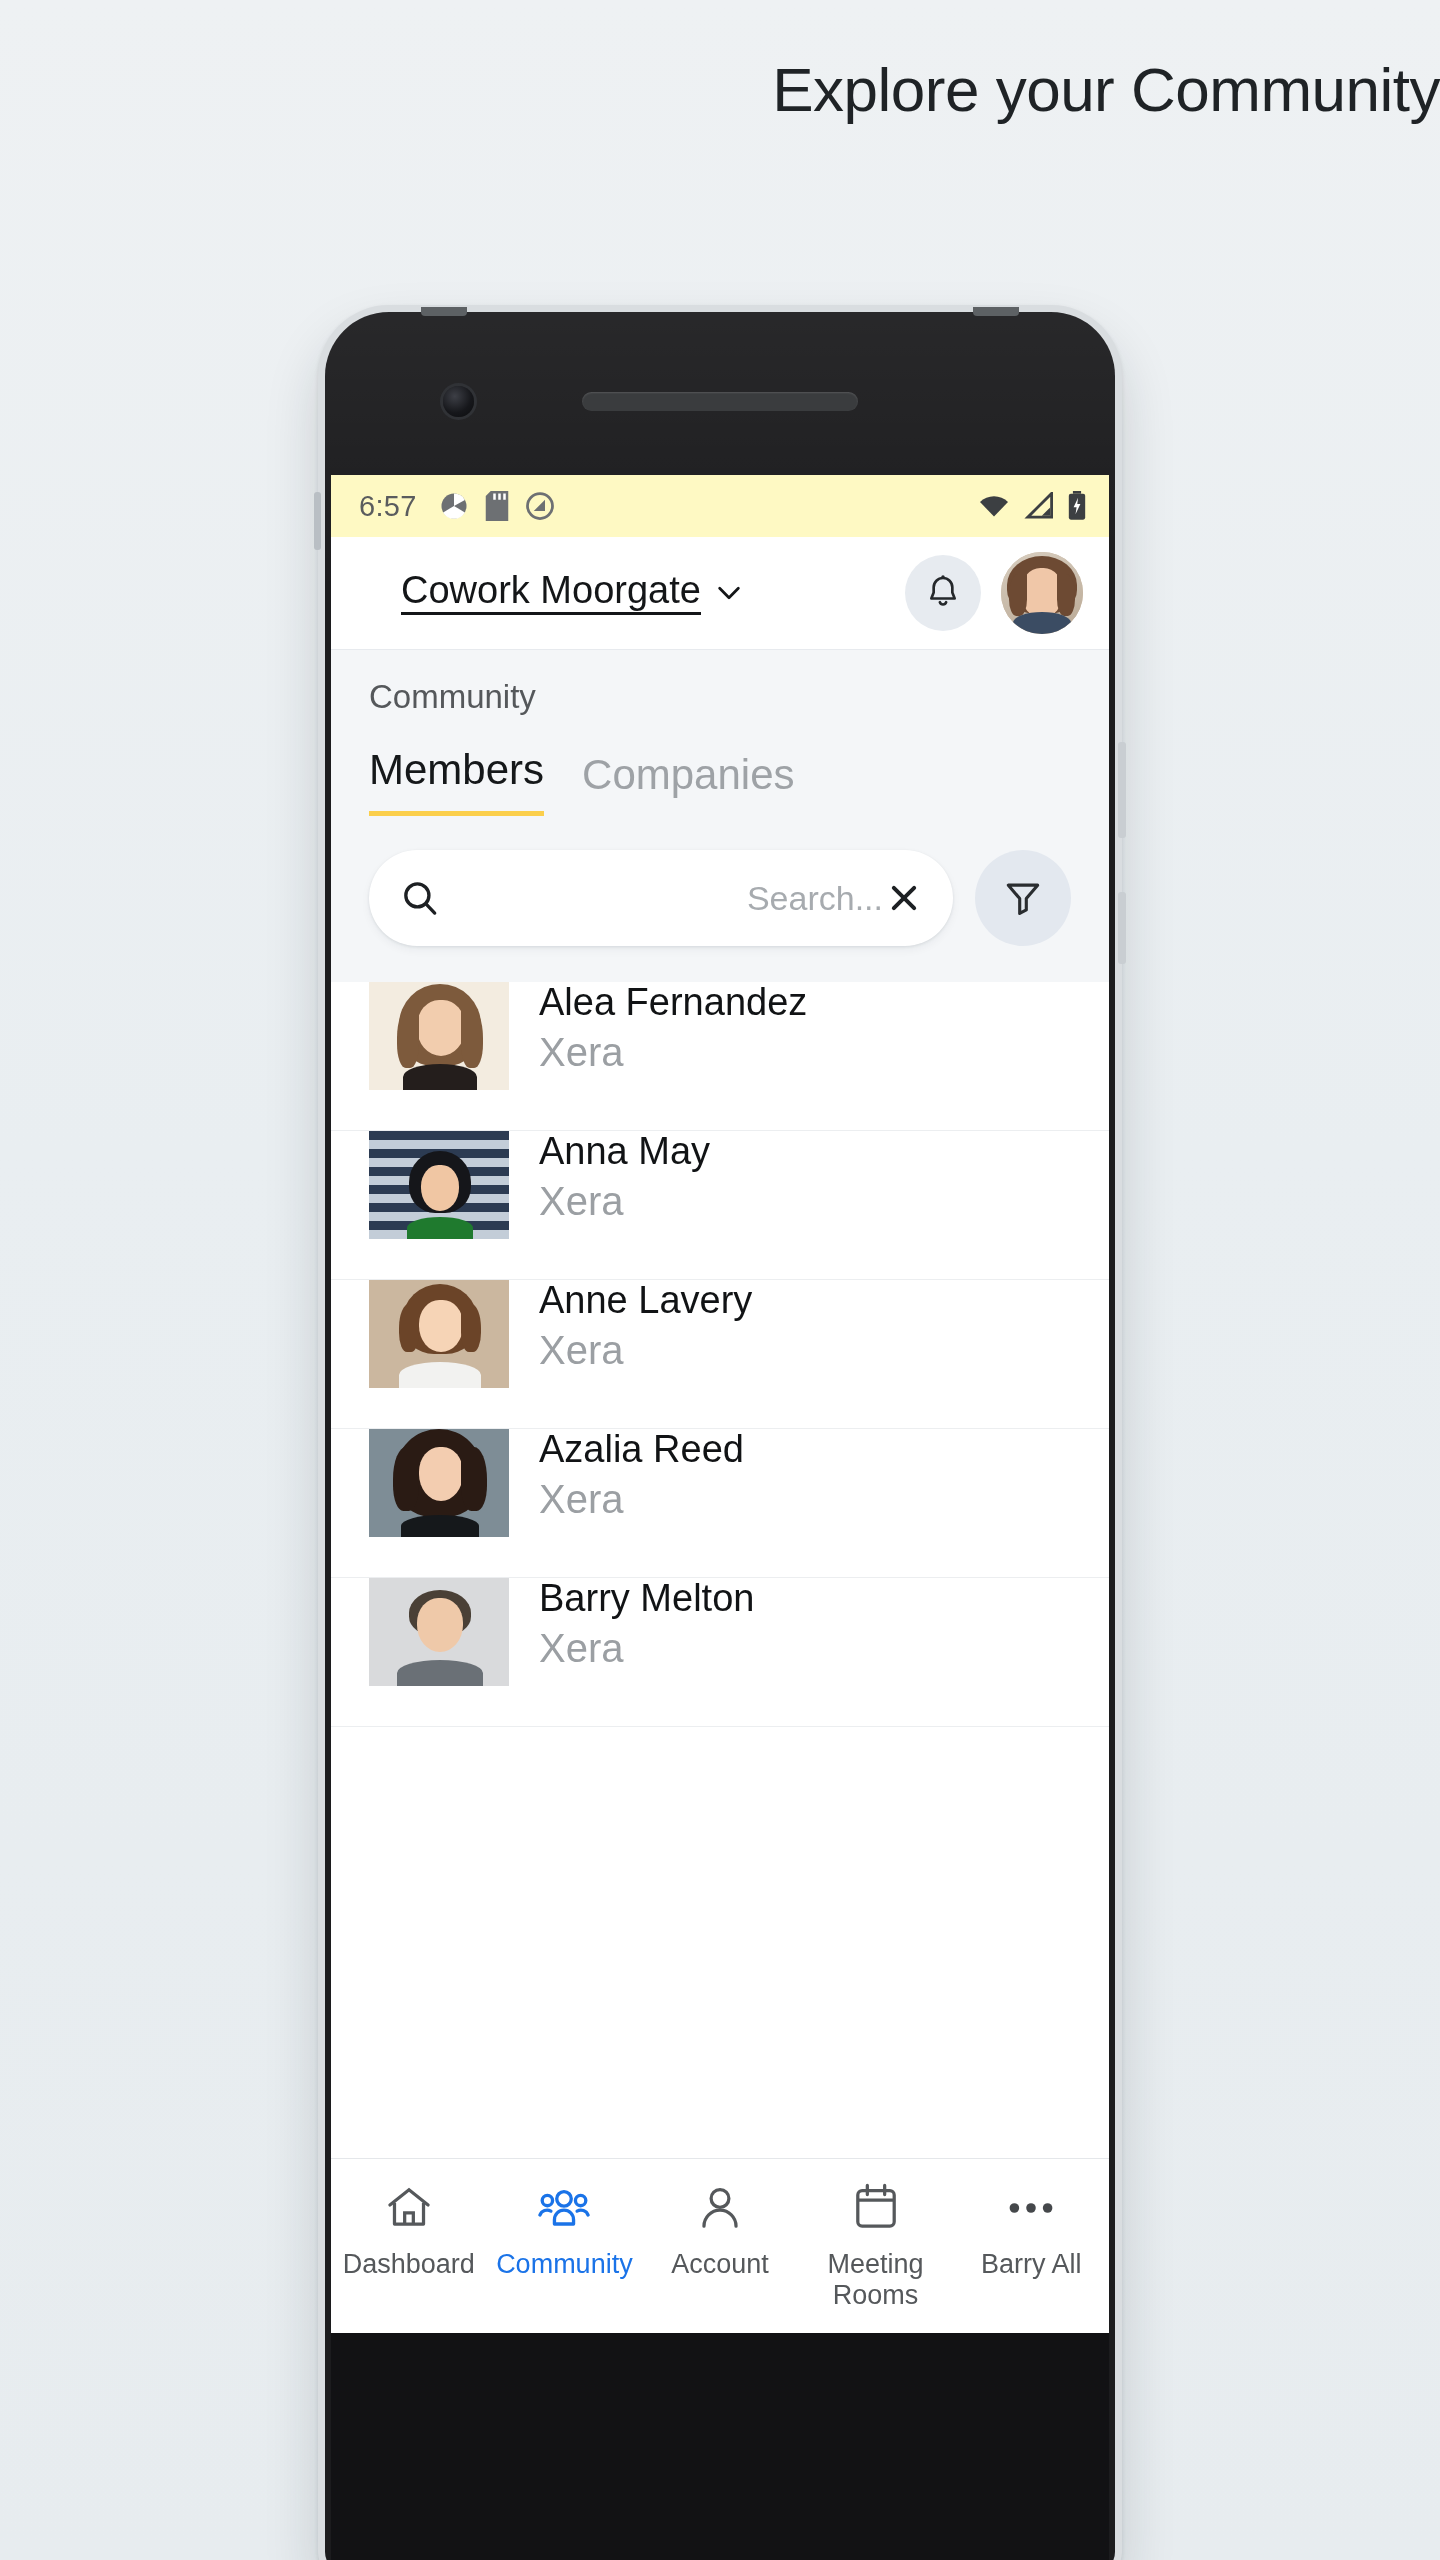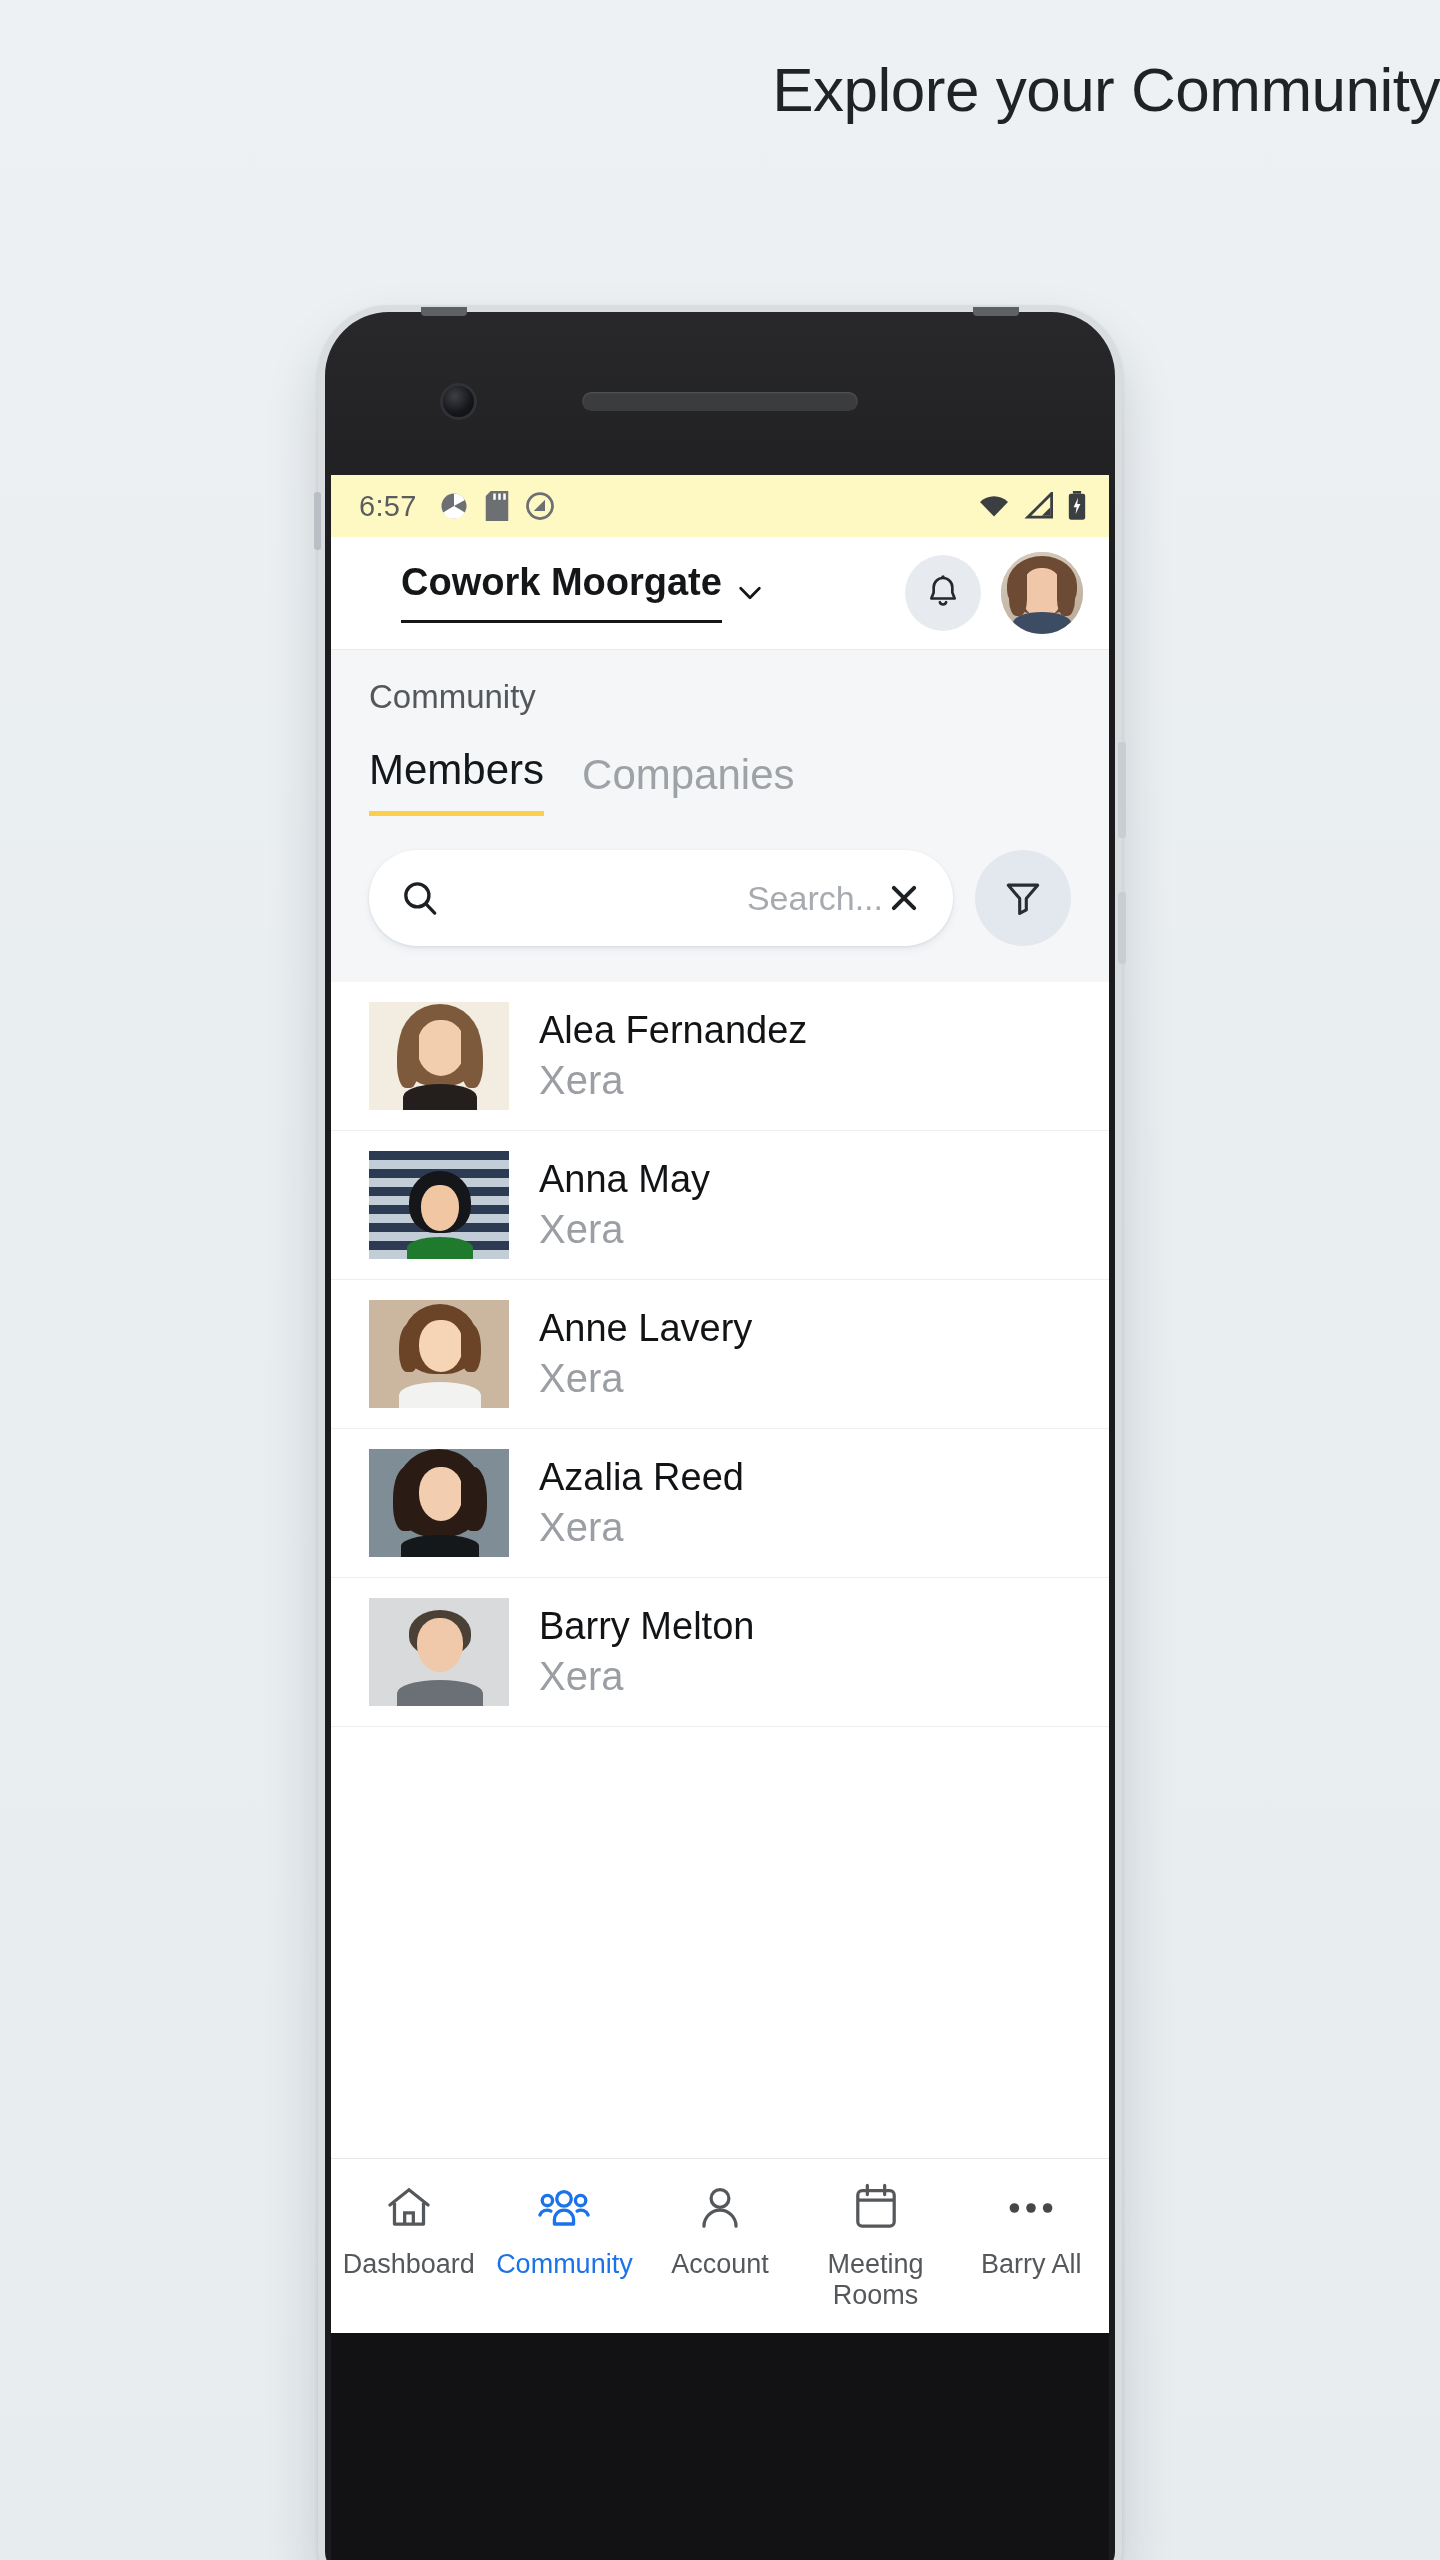--- a/index.html
+++ b/index.html
@@ -119,23 +119,23 @@
   }
   .venue {
     display:flex;
     align-items:center;
     gap:12px;
     margin-left:70px;
   }
   .venue-name {
     font-size:38px;
     color:#141618;
-    font-weight:700;
+    font-weight:400;
     border-bottom:3px solid #141618;
-    padding-bottom:17px;
+    padding-bottom:1px;
     line-height:1.05;
   }
   .hdr-spacer { flex:1; }
   .bell-btn {
     width:76px; height:76px;
     border-radius:50%;
     background:#e7ebf0;
     display:flex; align-items:center; justify-content:center;
     margin-right:20px;
   }
@@ -209,21 +209,20 @@
   }
 
   
   .list {
     flex:1;
     background:#ffffff;
     overflow:hidden;
   }
   .row {
     display:flex;
-    align-items:center;
     padding:0 30px 0 38px;
     height:149px;
     border-bottom:1px solid #eceef0;
   }
   .row-avatar {
     width:140px; height:108px;
     flex:none;
     overflow:hidden;
     position:relative;
     background:#ddd;

